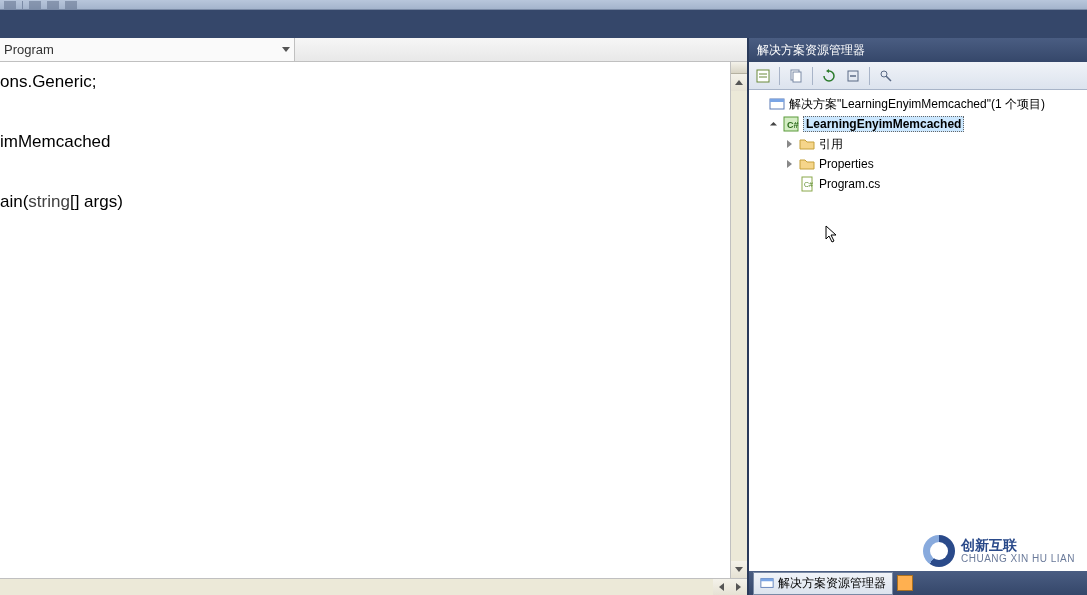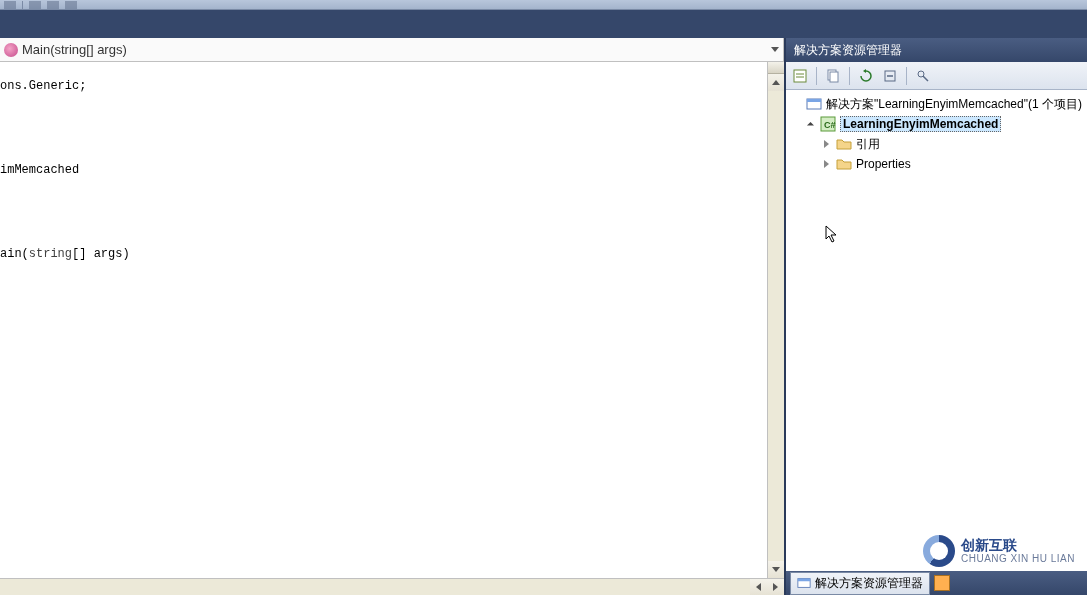--- a/index.html
+++ b/index.html
@@ -85,23 +85,23 @@
 
   .code-wrapper {
     flex: 1;
     position: relative;
     display: flex;
     overflow: hidden;
   }
   .code-body {
     flex: 1;
     background: #fff;
-    font-family: Liberation Mono, monospace;
-    font-size: 12px;
-    line-height: 28px;
+    font-family: Liberation Sans, sans-serif;
+    font-size: 17px;
+    line-height: 20px;
     padding: 10px 0 0 0;
     color: #000;
     white-space: pre;
     overflow: hidden;
   }
   .code-body .kw { color: #404040; }
   .vscroll {
     width: 17px;
     background: #ece9d8;
     border-left: 1px solid #c0c0c0;
@@ -154,21 +154,21 @@
   }
   .hscroll .tri-right {
     width: 0; height: 0;
     border-top: 4px solid transparent;
     border-bottom: 4px solid transparent;
     border-left: 5px solid #555;
   }
 
   
   .side-panel {
-    width: 303px;
+    width: 340px;
     background: #8b5cf6;
     border-left: 2px solid #2a3a5a;
     display: flex;
     flex-direction: column;
   }
   .panel-title {
     height: 24px;
     background: linear-gradient(to bottom, #4a5d82 0%, #35476a 100%);
     color: #fff;
     font-size: 12px;
@@ -306,23 +306,22 @@
   <div class="tb-icon"></div>
   <div class="tb-icon"></div>
   <div class="tb-icon"></div>
 </div>
 <div class="dark-strip"></div>
 
 <div class="main">
 
   <div class="editor-area">
     <div class="nav-bar">
-      <div class="nav-dropdown right">
-        <div class="nav-icon"></div>
-        <span>Main(string[] args)</span>
+      <div class="nav-dropdown left">
+        <span>Program</span>
         <div class="dd-arrow"></div>
       </div>
     </div>
 
     <div class="code-wrapper">
       <div class="code-body"><span>ons.Generic;</span>
 
 
 <span>imMemcached</span>
 
@@ -421,20 +420,28 @@
       </div>
       <div class="tree-row indent-2">
         <div class="expander">
             <div class="tri-closed"></div>
           </div>
         <svg class="tree-icon" viewBox="0 0 16 16">
             <path d="M1 4 L6 4 L8 6 L15 6 L15 13 L1 13 Z" fill="#f5d58a" stroke="#c5a03a"></path>
           </svg>
         <span class="label">Properties</span>
       </div>
+      <div class="tree-row indent-2">
+        <div class="expander"></div>
+        <svg class="tree-icon" viewBox="0 0 16 16">
+            <rect x="3" y="1" width="10" height="14" fill="#fff" stroke="#8aa84a"></rect>
+            <text x="5" y="11" font-size="7" fill="#5a8a2a">C#</text>
+          </svg>
+        <span class="label">Program.cs</span>
+      </div>
     </div>
 
     <div class="panel-footer">
       <div class="footer-tab">
         <svg width="14" height="14" viewBox="0 0 16 16">
             <rect x="1" y="3" width="14" height="10" fill="#fff" stroke="#5a7ab5"></rect>
             <rect x="1" y="3" width="14" height="3" fill="#7aa5e5"></rect>
           </svg>
         <span>解决方案资源管理器</span>
       </div>

